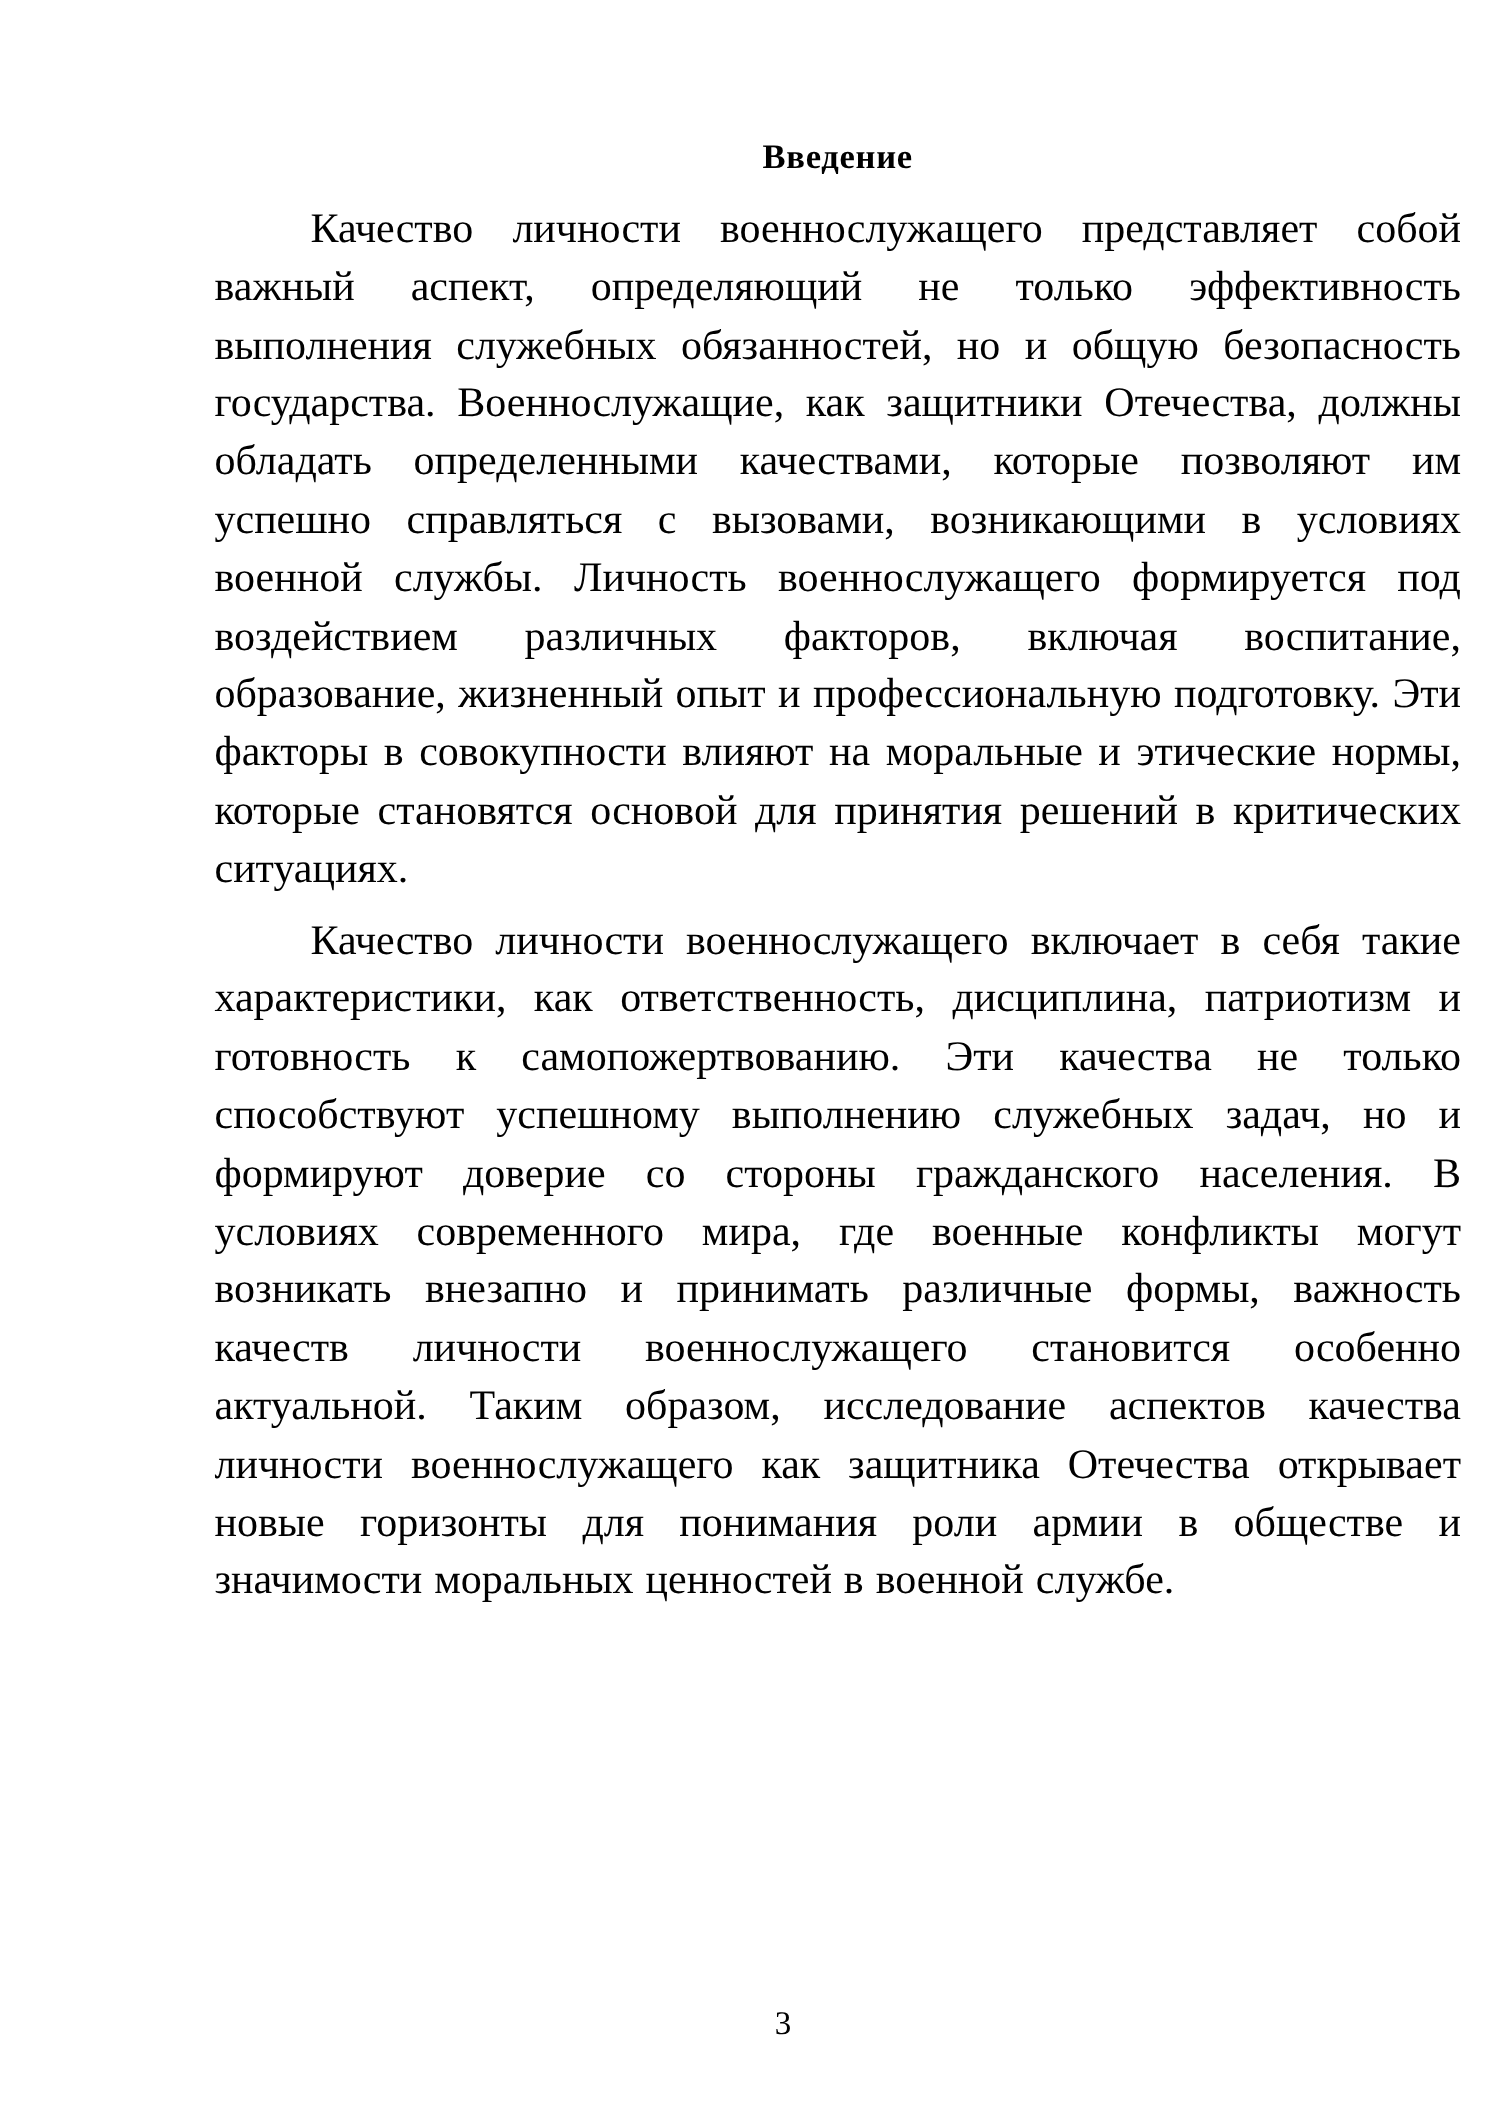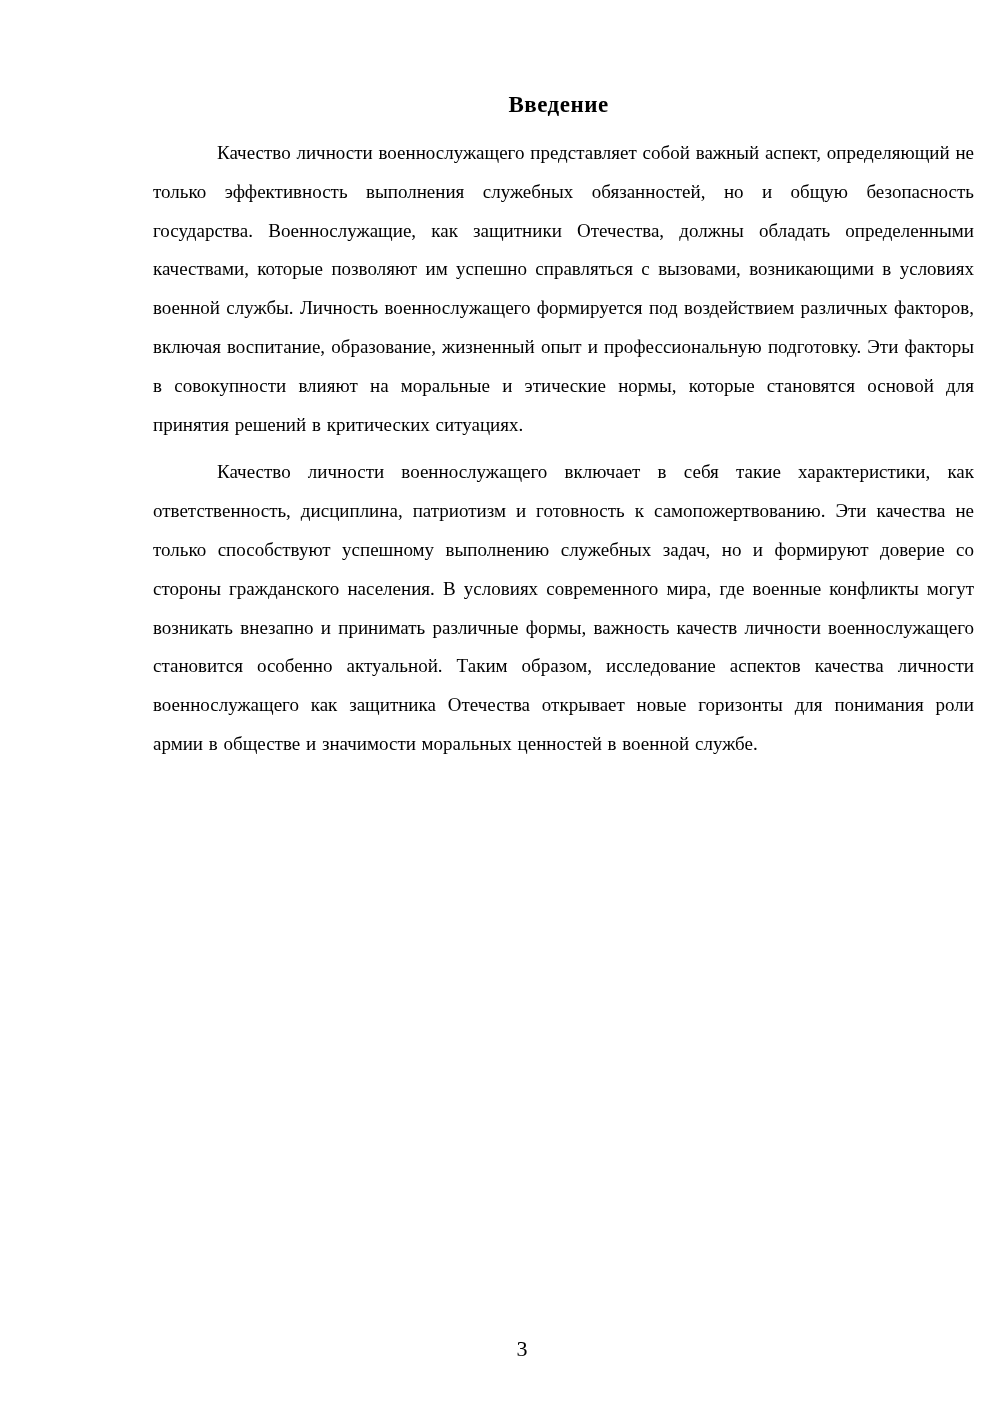--- a/index.html
+++ b/index.html
@@ -29,25 +29,25 @@
     right: 70px;
   }
   .doc-heading {
     font-size: 23px;
     font-weight: bold;
     text-align: center;
     margin: 0 0 16px 0;
     letter-spacing: 0.5px;
   }
   .doc-paragraph {
-    font-size: 19px;
+    font-size: 28px;
     line-height: 38.8px;
     text-align: justify;
     text-indent: 64px;
-    margin: 0 0 9px 10px;
+    margin: 0 0 9px 0;
     word-spacing: 1px;
   }
   .page-number {
     position: absolute;
     bottom: 52px;
     left: 0;
     width: 100%;
     text-align: center;
     font-size: 22px;
   }

